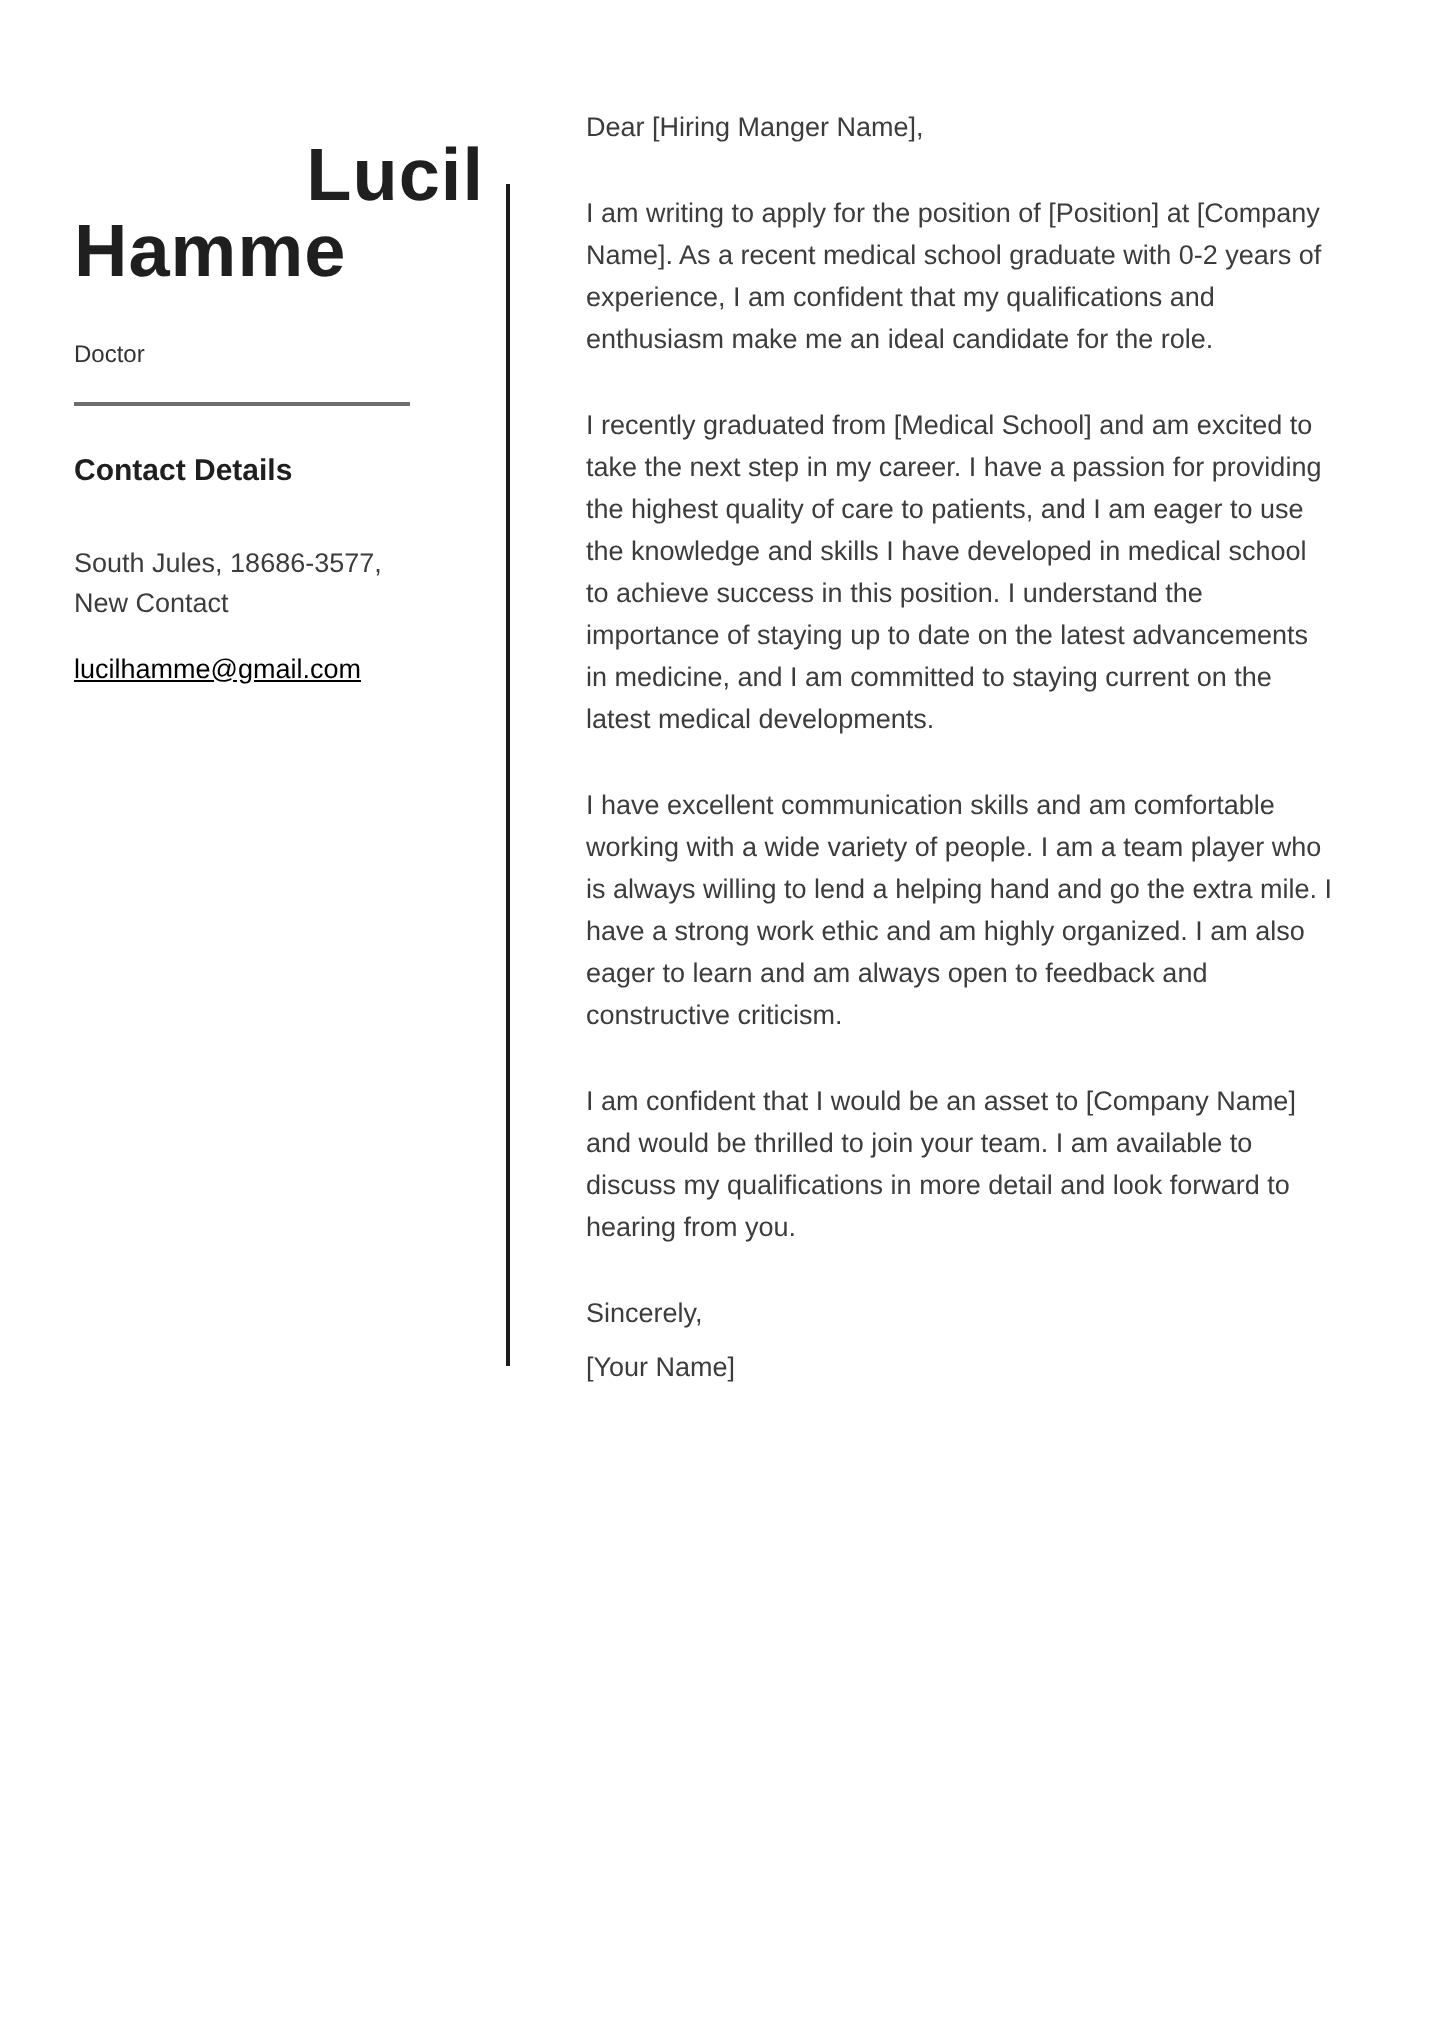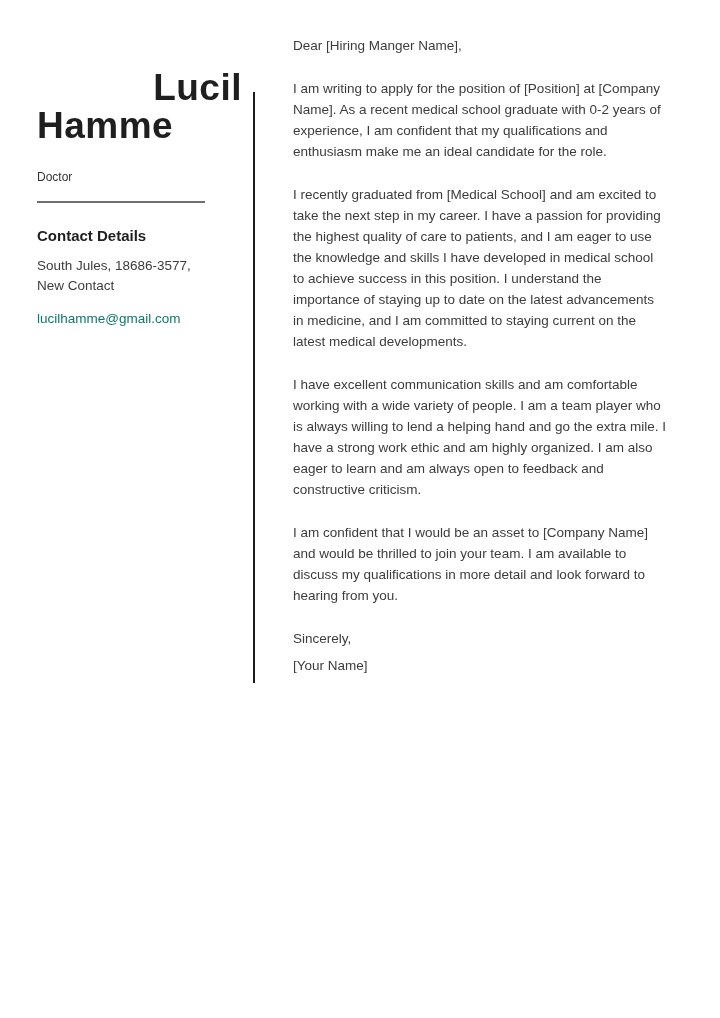--- a/index.html
+++ b/index.html
@@ -43,46 +43,47 @@
     height: 2px;
     background: #6e6e6e;
   }
   .contact-heading {
     margin-top: 24px;
     font-size: 15px;
     font-weight: 700;
     color: #1f1f1f;
   }
   .contact-block {
-    margin-top: 12px;
+    margin-top: 28px;
     font-size: 13.5px;
     line-height: 20px;
     color: #3c3c3c;
   }
   .contact-block .group { margin-bottom: 13px; }
   .email-link {
-    color: #0f766e;
+    color: #000000;
+    text-decoration: underline;
     cursor: pointer;
   }
 
   
   .vertical-divider {
     position: absolute;
     left: 253px;
     top: 92px;
     width: 2px;
     height: 591px;
     background: #1c1c1c;
   }
 
   
   .letter {
     position: absolute;
     left: 293px;
-    top: 35px;
+    top: 53px;
     width: 374px;
     font-size: 13.5px;
     line-height: 21px;
     color: #3c3c3c;
   }
   .letter p { margin: 0 0 22px 0; }
   .letter .signature { margin-top: 6px; margin-bottom: 0; }
   .letter .closing { margin-bottom: 0; }
 </style>
 </head>

